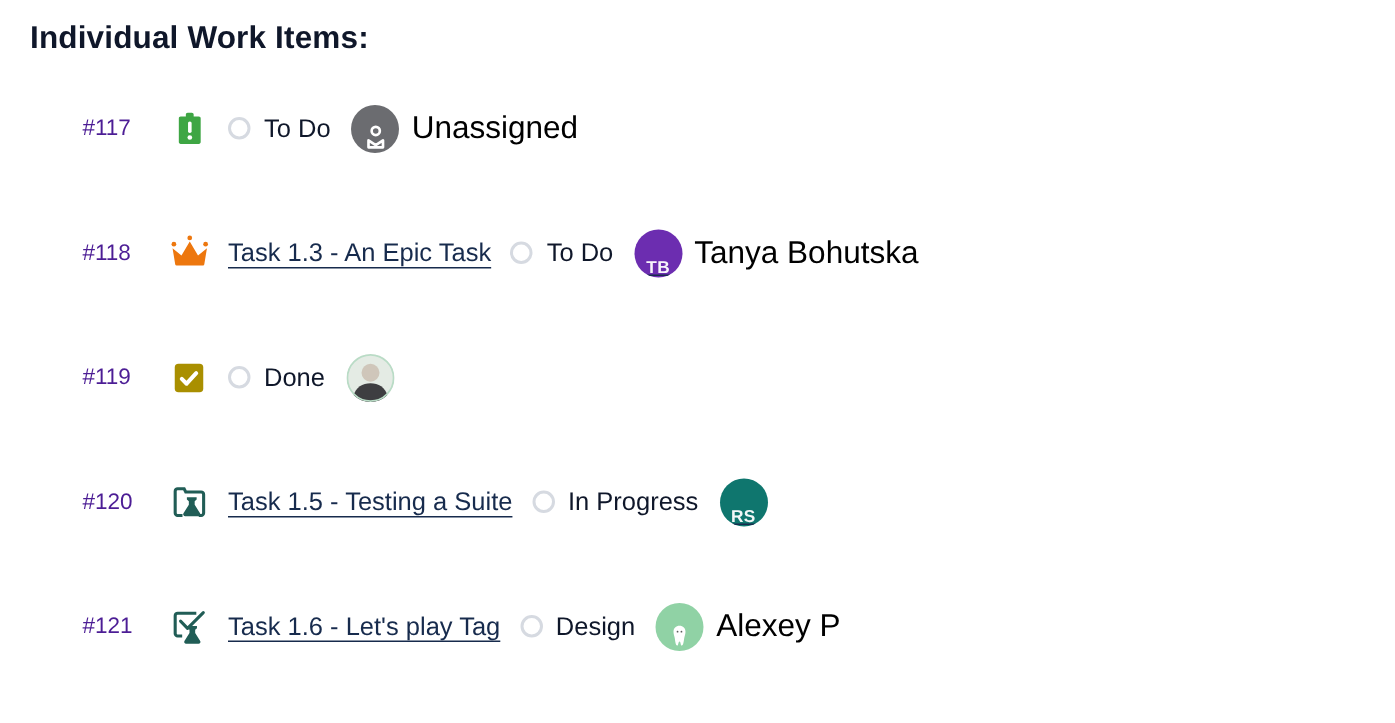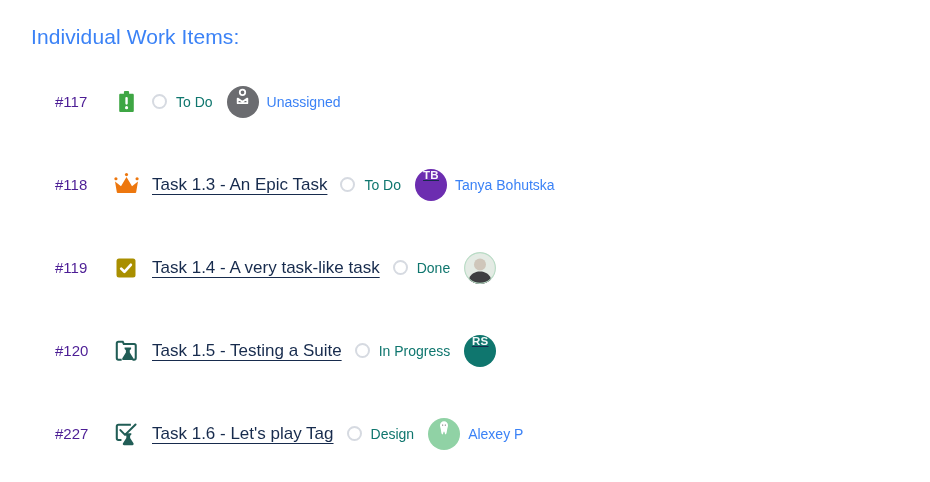--- a/index.html
+++ b/index.html
@@ -4,51 +4,51 @@
 <style>
   html,body{margin:0;padding:0;}
   body{
     width:930px;height:482px;overflow:hidden;
     background:#ffffff;color:#172b4d;
     font-family:"Liberation Sans",sans-serif;
     -webkit-font-smoothing:antialiased;
   }
   .page{padding:14px 0 0 20px;}
   .page-title{
-    font-size:21px;font-weight:400;margin:11px;color:#3b82f6;letter-spacing:.1px;
+    font-size:21px;font-weight:700;margin:0;color:#0f172a;letter-spacing:.1px;
   }
   .rows{margin-top:6px;}
   .row{display:flex;align-items:center;height:83px;padding-left:35px;}
   .item-id{flex:none;width:57px;font-size:15px;color:#4c1d95;}
   .item-icon{
     flex:none;width:28px;height:28px;margin-right:12px;
     display:flex;align-items:center;justify-content:center;
   }
   .item-link{
     color:#172b4d;font-size:17px;
     text-decoration:underline;text-underline-offset:4px;text-decoration-thickness:1px;
     margin-right:13px;white-space:nowrap;cursor:pointer;
   }
   .status{display:flex;align-items:center;gap:9px;margin-right:14px;}
   .status-circle{
     flex:none;width:11px;height:11px;border:2px solid #d6dae1;border-radius:50%;
     background:transparent;
   }
-  .status-label{font-size:14px;color:#0f766e;white-space:nowrap;}
+  .status-label{font-size:17px;color:#0f172a;white-space:nowrap;}
   .assignee{display:flex;align-items:center;gap:8px;cursor:pointer;}
   .avatar{
     flex:none;width:32px;height:32px;border-radius:50%;
-    display:flex;align-items:flex-start;justify-content:center;
+    display:flex;align-items:flex-end;justify-content:center;
     overflow:hidden;position:relative;text-decoration:underline;
   }
   .avatar .init{
     color:rgba(255,255,255,.95);font-size:11.5px;font-weight:600;letter-spacing:.3px;
   }
   .avatar svg{display:block;}
-  .assignee-name{font-size:14px;color:#3b82f6;white-space:nowrap;}
+  .assignee-name{font-size:21px;color:#000000;white-space:nowrap;}
 </style>
 </head>
 <body>
 
 <div class="page">
   <h1 class="page-title">Individual Work Items:</h1>
   <div class="rows">
       <div class="row">
     <span class="item-id">#117</span>
     <span class="item-icon" style="color: rgb(62, 166, 68);">
@@ -96,21 +96,20 @@
     </span>
   </div>
       <div class="row">
     <span class="item-id">#119</span>
     <span class="item-icon" style="color: rgb(169, 143, 0);">
           <svg viewBox="0 0 24 24" width="24" height="24">
             <rect x="2.5" y="2.5" width="19" height="19" rx="2.5" fill="currentColor"></rect>
             <path d="M7.2 12.6l3.2 3.2 6.4-7" stroke="#fff" stroke-width="2.7" fill="none" stroke-linecap="round" stroke-linejoin="round"></path>
           </svg>
         </span>
-    <a class="item-link">Task 1.4 - A very task-like task</a>
     <span class="status">
       <span class="status-circle"></span>
       <span class="status-label">Done</span>
     </span>
     <span class="assignee">
       <span class="avatar" style="background: rgb(227, 235, 227);">
             <span class="init"></span>
             <svg viewBox="0 0 32 32" width="32" height="32">
               <circle cx="16" cy="16" r="16" fill="#e4ebe4"></circle>
               <circle cx="16" cy="12.5" r="6" fill="#cfc6ba"></circle>
@@ -133,21 +132,21 @@
       <span class="status-circle"></span>
       <span class="status-label">In Progress</span>
     </span>
     <span class="assignee">
       <span class="avatar" style="background: #0f766e;">
             <span class="init">RS</span>
           </span>
     </span>
   </div>
       <div class="row">
-    <span class="item-id">#227</span>
+    <span class="item-id">#121</span>
     <span class="item-icon" style="color: rgb(33, 93, 86);">
           <svg viewBox="0 0 24 24" width="26" height="26">
             <path fill="none" stroke="currentColor" stroke-width="1.9" d="M16.5 3.5H5C4.2 3.5 3.5 4.2 3.5 5v11c0 .8.7 1.5 1.5 1.5h2.8"></path>
             <path fill="none" stroke="currentColor" stroke-width="1.9" stroke-linecap="round" stroke-linejoin="round" d="M6.8 8.4l4.3 4.4 9.7-9.6"></path>
             <path fill="currentColor" d="M11.2 11.4h5.7v1.3l-1.1 1v2l3.1 4.9c.5.8-.1 1.7-1 1.7h-7.7c-.9 0-1.5-.9-1-1.7l3.1-4.9v-2l-1.1-1z"></path>
           </svg>
         </span>
     <a class="item-link">Task 1.6 - Let's play Tag</a>
     <span class="status">
       <span class="status-circle"></span>

